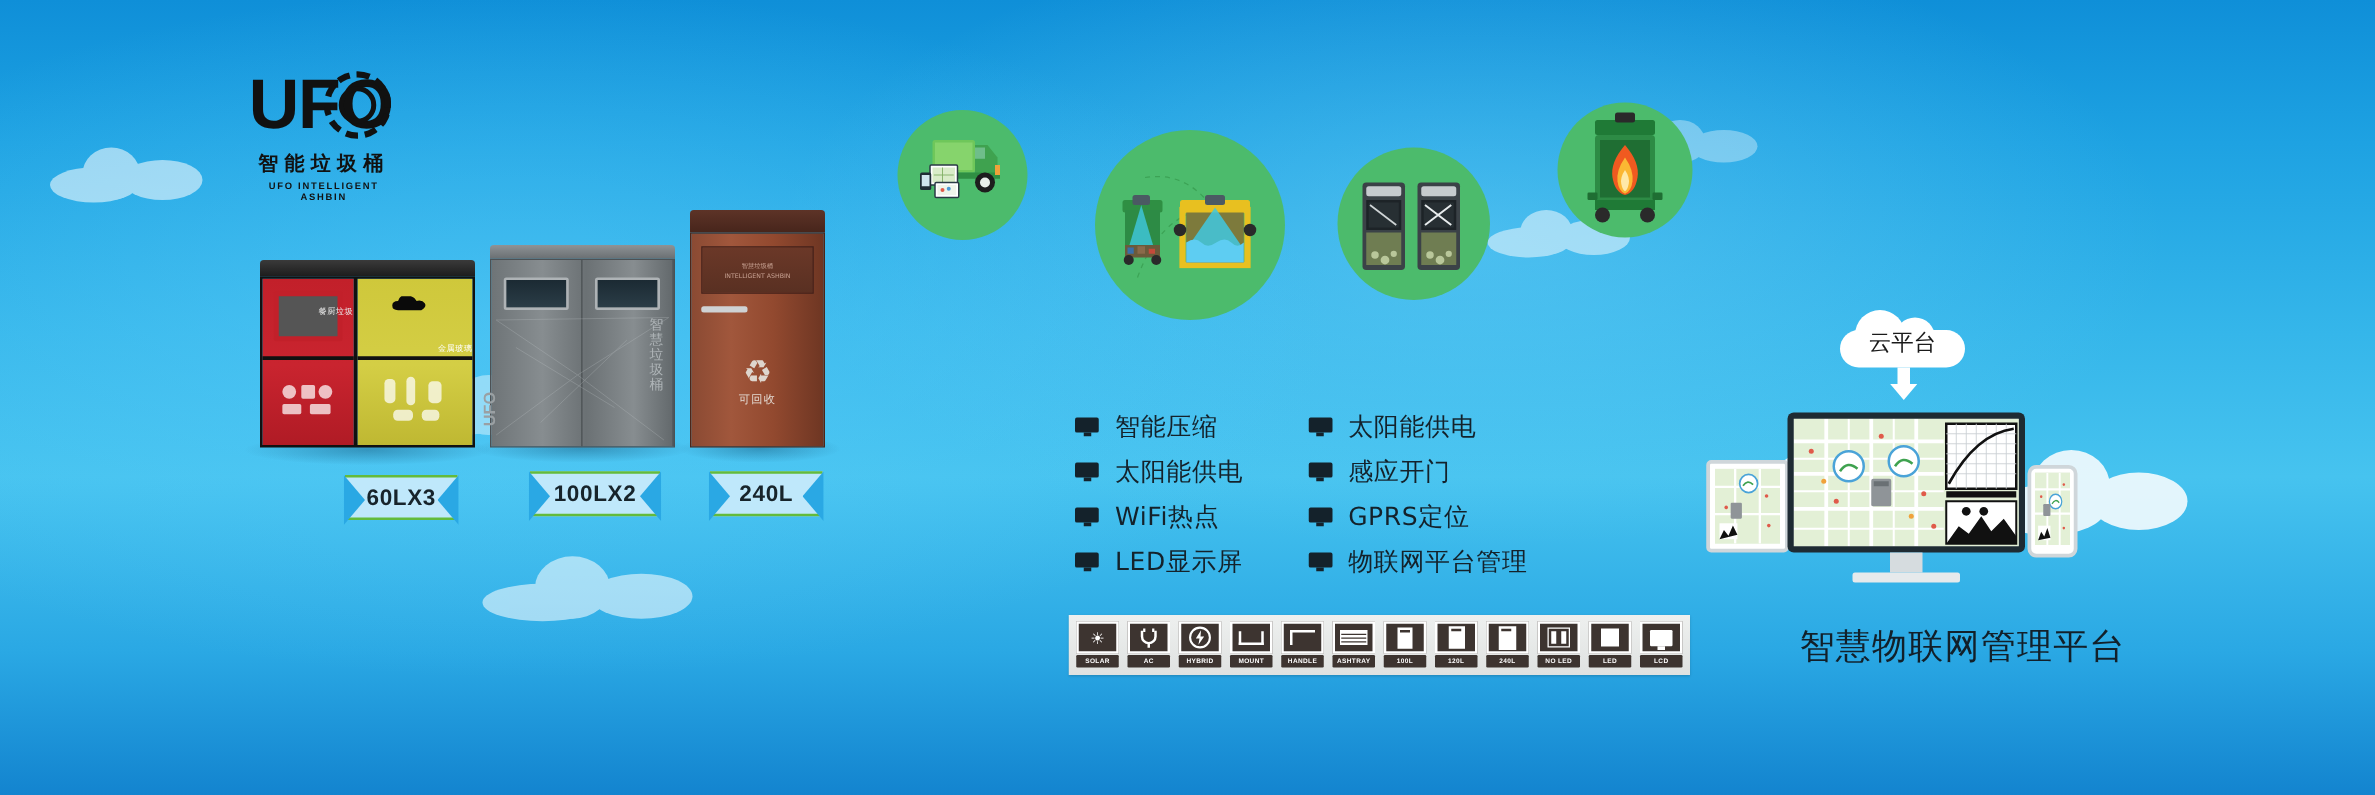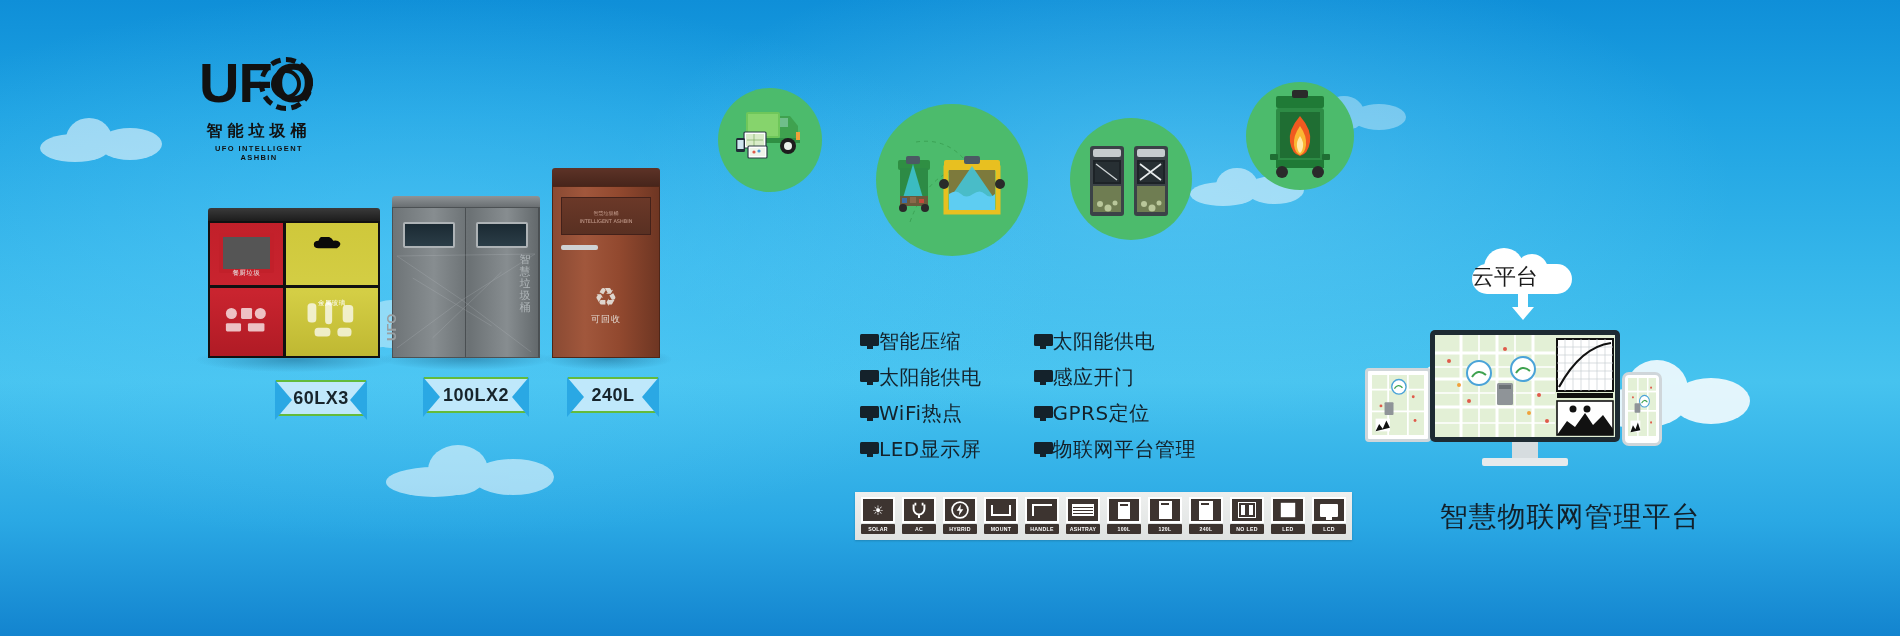--- a/index.html
+++ b/index.html
@@ -64,22 +64,22 @@
   #triple .c3{ background:linear-gradient(to bottom,#cfc83b 0%,#d4ce45 52%,#bfb832 100%); }
   #triple .slot{
     position:absolute; left:16%; top:14px; width:68%; height:13px;
     background:#0a0a0a; border-radius:7px/6px;
   }
   #triple .c2 .slotbox{
     position:absolute; left:12%; top:10px; width:76%; height:40px;
     background:#555; border:4px solid #c2202a; border-radius:2px;
   }
   #triple .lbl{
-    position:absolute; left:0; width:100%; top:52px; text-align:center;
-    font-size:6.5px; color:#fff; font-family:"DejaVu Sans",sans-serif; letter-spacing:.4px;margin-top:24px;
+    position:absolute; left:0; width:100%; top:52px; text-align:right;
+    font-size:6.5px; color:#fff; font-family:"DejaVu Sans",sans-serif; letter-spacing:.4px;
   }
   #triple .c2 .lbl{ top:22px; color:#e8e8e8; }
   #triple .divider{
     position:absolute; left:0; width:100%; top:62px; height:3px; background:#111;
   }
   #triple .graphic{
     position:absolute; left:12%; top:74px; width:76%; height:44px;
     opacity:.85;
   }
 
@@ -160,21 +160,21 @@
   }
   .ribbon:before{ left:-1px; clip-path:polygon(0 0,100% 50%,0 100%); background:#2aa8e4; }
   .ribbon:after{ right:-1px; clip-path:polygon(100% 0,0 50%,100% 100%); background:#2aa8e4; }
 
   
   .gcircle{ position:absolute; border-radius:50%; background:#4cbb6c; }
 
   
   #features{ position:absolute; left:860px; top:328px; display:flex; gap:52px; }
   #features .col{ display:flex; flex-direction:column; gap:9px; }
-  #features .row{ display:flex; align-items:center; }
+  #features .row{ display:flex; align-items:center; gap:13px; }
   #features .mico{ position:relative; width:19px; height:15px; flex:0 0 19px; }
   #features .mico i{
     position:absolute; left:0; top:0; width:19px; height:12px;
     background:#14222b; border-radius:1.5px; display:block;
   }
   #features .mico i:after{
     content:""; position:absolute; left:6.5px; top:12px; width:6px; height:3px;
     background:#14222b;
   }
   #features .txt{
@@ -225,22 +225,22 @@
   #cloudlabel{
     position:absolute; left:1472px; top:248px; width:100px; height:46px;
   }
   #cloudlabel .cbody{
     position:absolute; left:0; bottom:0; width:100px; height:30px;
     background:#fff; border-radius:15px;
   }
   #cloudlabel .cb1{ position:absolute; left:12px; top:0; width:40px; height:40px; background:#fff; border-radius:50%; }
   #cloudlabel .cb2{ position:absolute; left:44px; top:6px; width:32px; height:32px; background:#fff; border-radius:50%; }
   #cloudlabel .ctxt{
-    position:absolute; left:0; top:14px; width:100%; 
-    font-size:22px; color:#1a1a1a; font-family:"DejaVu Sans",sans-serif; z-index:3;
+    position:absolute; left:0; top:14px; width:100%; text-align:center;
+    font-size:18px; color:#1a1a1a; font-family:"DejaVu Sans",sans-serif; z-index:3;
   }
   #arrow{
     position:absolute; left:1512px; top:294px; width:0; height:0;
   }
   #arrow .shaft{ position:absolute; left:6px; top:0; width:10px; height:14px; background:#fff; }
   #arrow .head{
     position:absolute; left:0; top:13px; width:22px; height:13px; background:#fff;
     clip-path:polygon(0 0,100% 0,50% 100%);
   }
 

